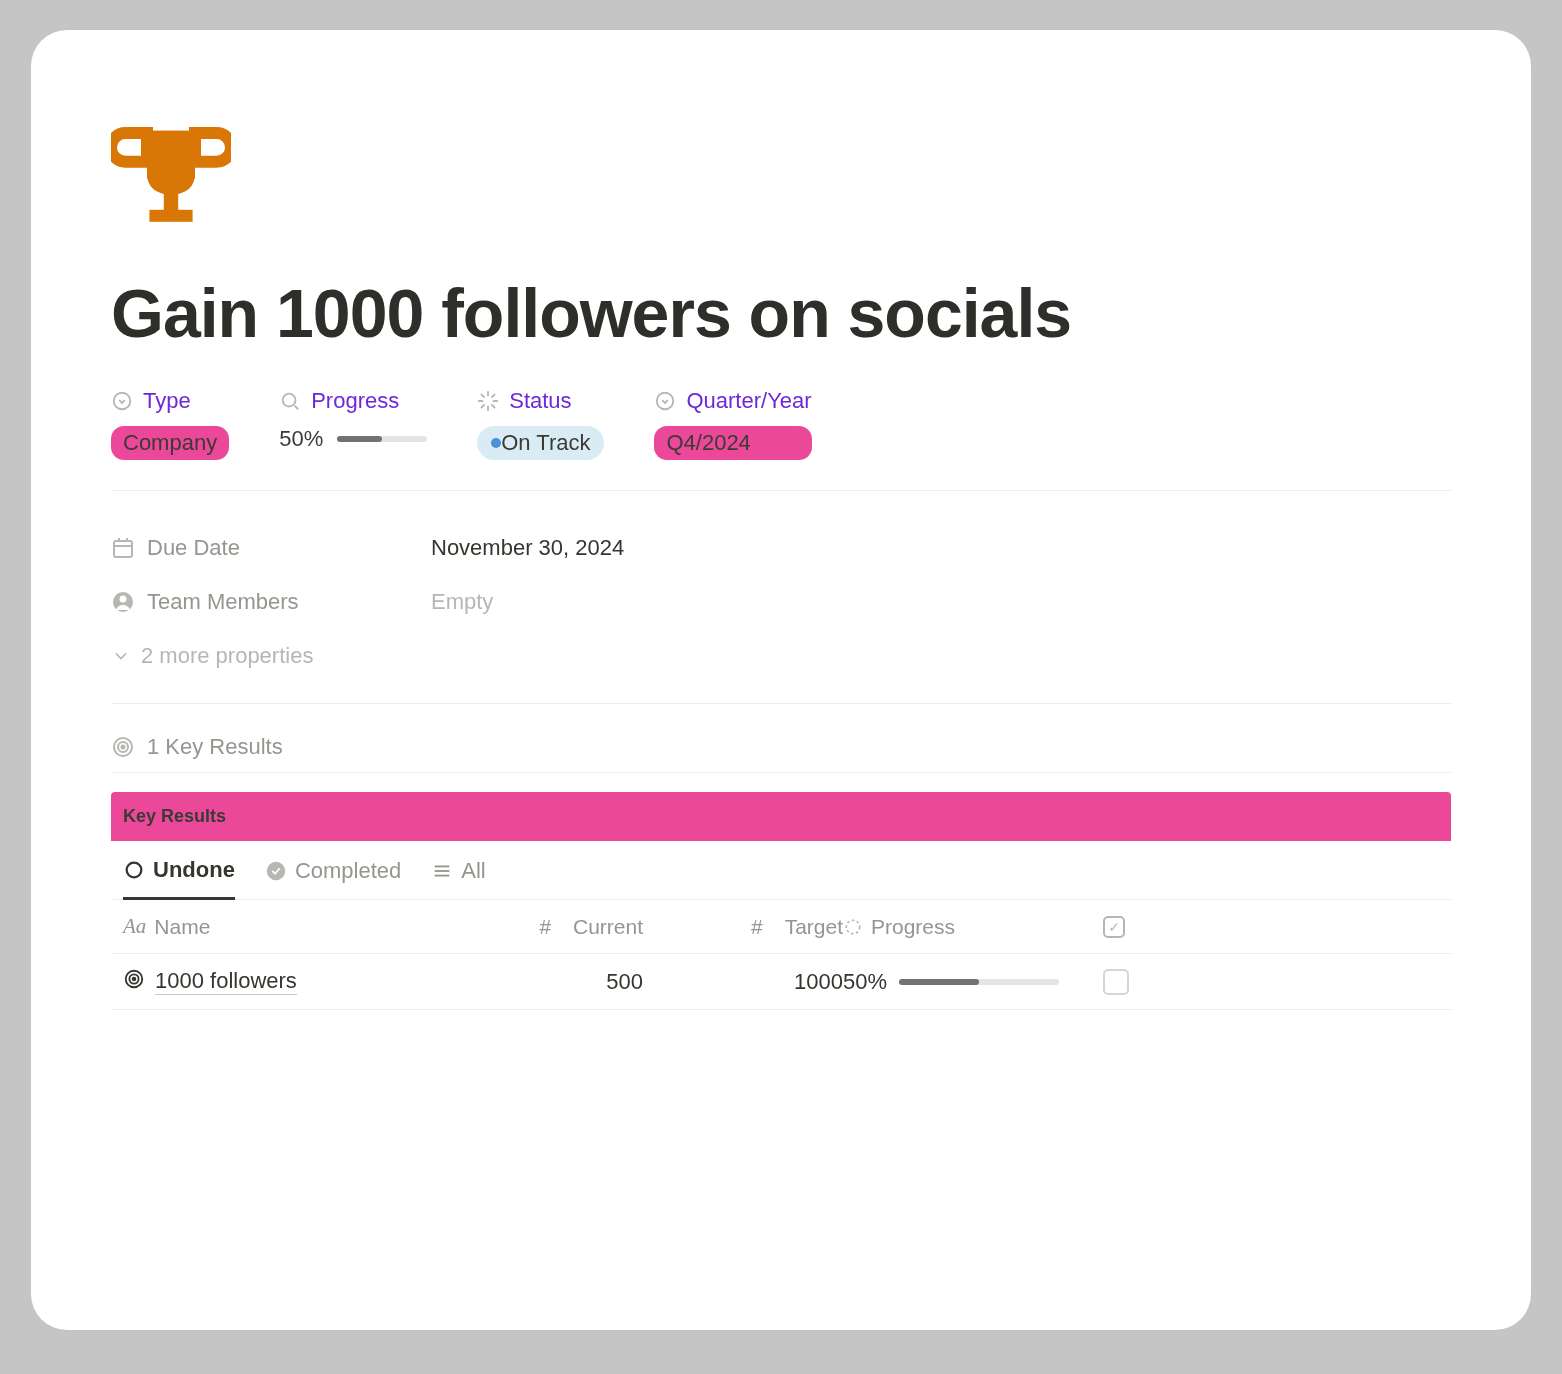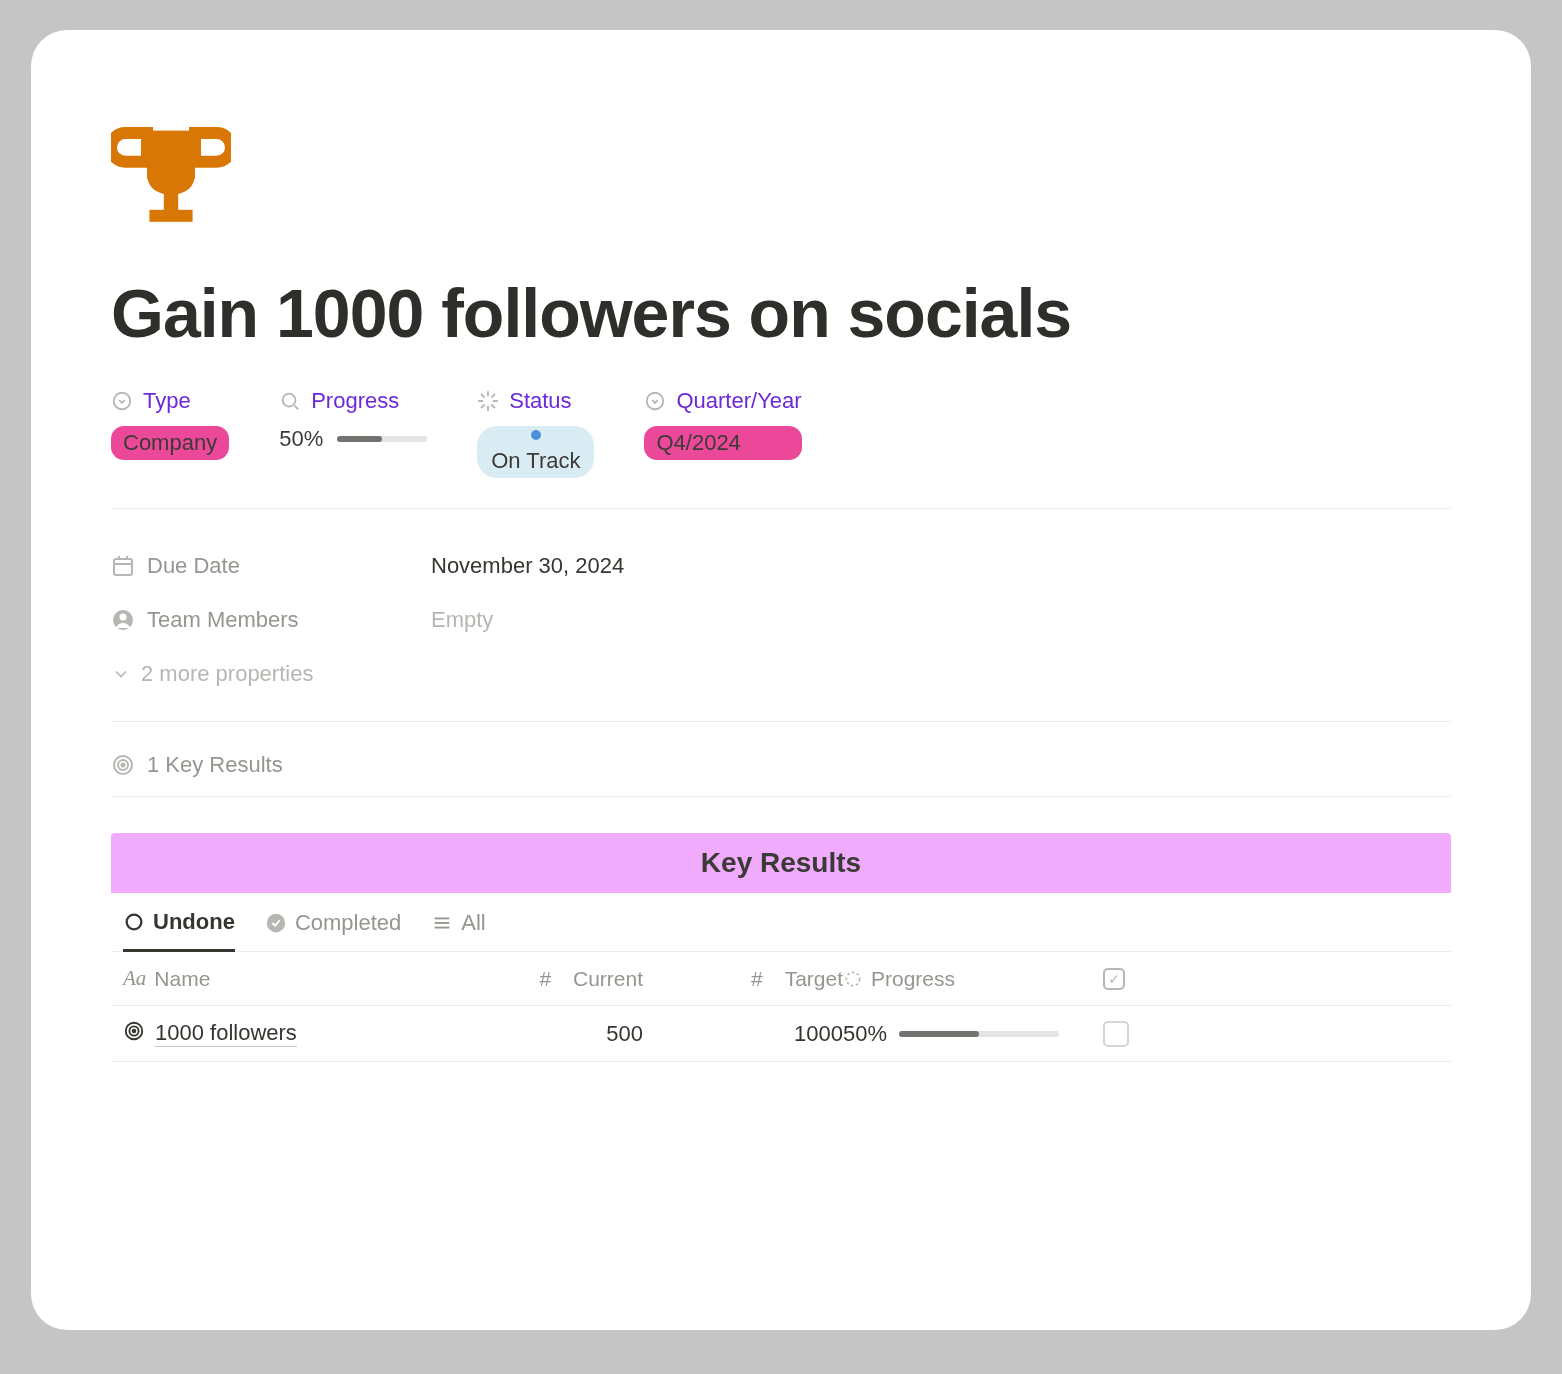--- a/index.html
+++ b/index.html
@@ -49,50 +49,48 @@
     background:#ec4899; color:#3b3a36;
     padding:4px 12px; border-radius:13px;
     font-size:22px;
   }
   .progress-val { display:flex; align-items:center; gap:14px; font-size:22px; color:#3b3a36;}
   .pbar {
     width:90px; height:6px; background:#e4e4e2; border-radius:3px; position:relative;
   }
   .pbar .fill { position:absolute; left:0; top:0; bottom:0; background:#73726e; border-radius:3px; }
   .status-pill {
-    display:inline-flex; align-items:center; gap:8px;
+    display:inline-flex; align-items:center; gap:0;
     background:#d9ecf4; color:#3b3a36;
     padding:4px 14px; border-radius:20px;
     font-size:22px;
-    flex-direction:column;
   }
   .status-dot { width:10px; height:10px; border-radius:50%; background:#4a90d9; }
   .detail-list { border-bottom:1px solid #ececea; padding-bottom:20px; margin-bottom:30px; }
   .detail-row {
     display:flex; align-items:center; padding:14px 0;
     font-size:22px;
   }
   .detail-key { display:flex; align-items:center; gap:12px; width:320px; color:#96958f; }
   .detail-key svg { width:24px; height:24px; }
   .detail-val { color:#37352f; }
   .detail-val.empty { color:#b7b6b2; }
   .more-props { display:flex; align-items:center; gap:10px; color:#b7b6b2; font-size:22px; padding:14px 0; cursor:pointer;}
   .more-props svg{width:20px;height:20px;}
   .relation-row {
     display:flex; align-items:center; gap:12px;
     color:#96958f; font-size:22px;
     border-bottom:1px solid #ececea;
-    padding:0 0 18px 0; margin-bottom:36px;
+    padding:0 0 12px 0; margin-bottom:19px;
   }
   .relation-row svg{width:24px;height:24px;}
   .kr-section { }
   .kr-header {
-    background:#f0abfc; padding:14px 12px; font-size:28px; font-weight:600; color:#3b3a36;
+    background:#ec4899; padding:14px 12px; font-size:18px; font-weight:600; color:#3b3a36;
     border-radius:4px 4px 0 0;
-    text-align:center;
   }
   .tabs {
     display:flex; gap:30px; align-items:center;
     padding:16px 12px 0 12px;
     border-bottom:1px solid #ececea;
   }
   .tab {
     display:flex; align-items:center; gap:8px;
     color:#96958f; font-size:22px; padding-bottom:14px;
     cursor:pointer;

